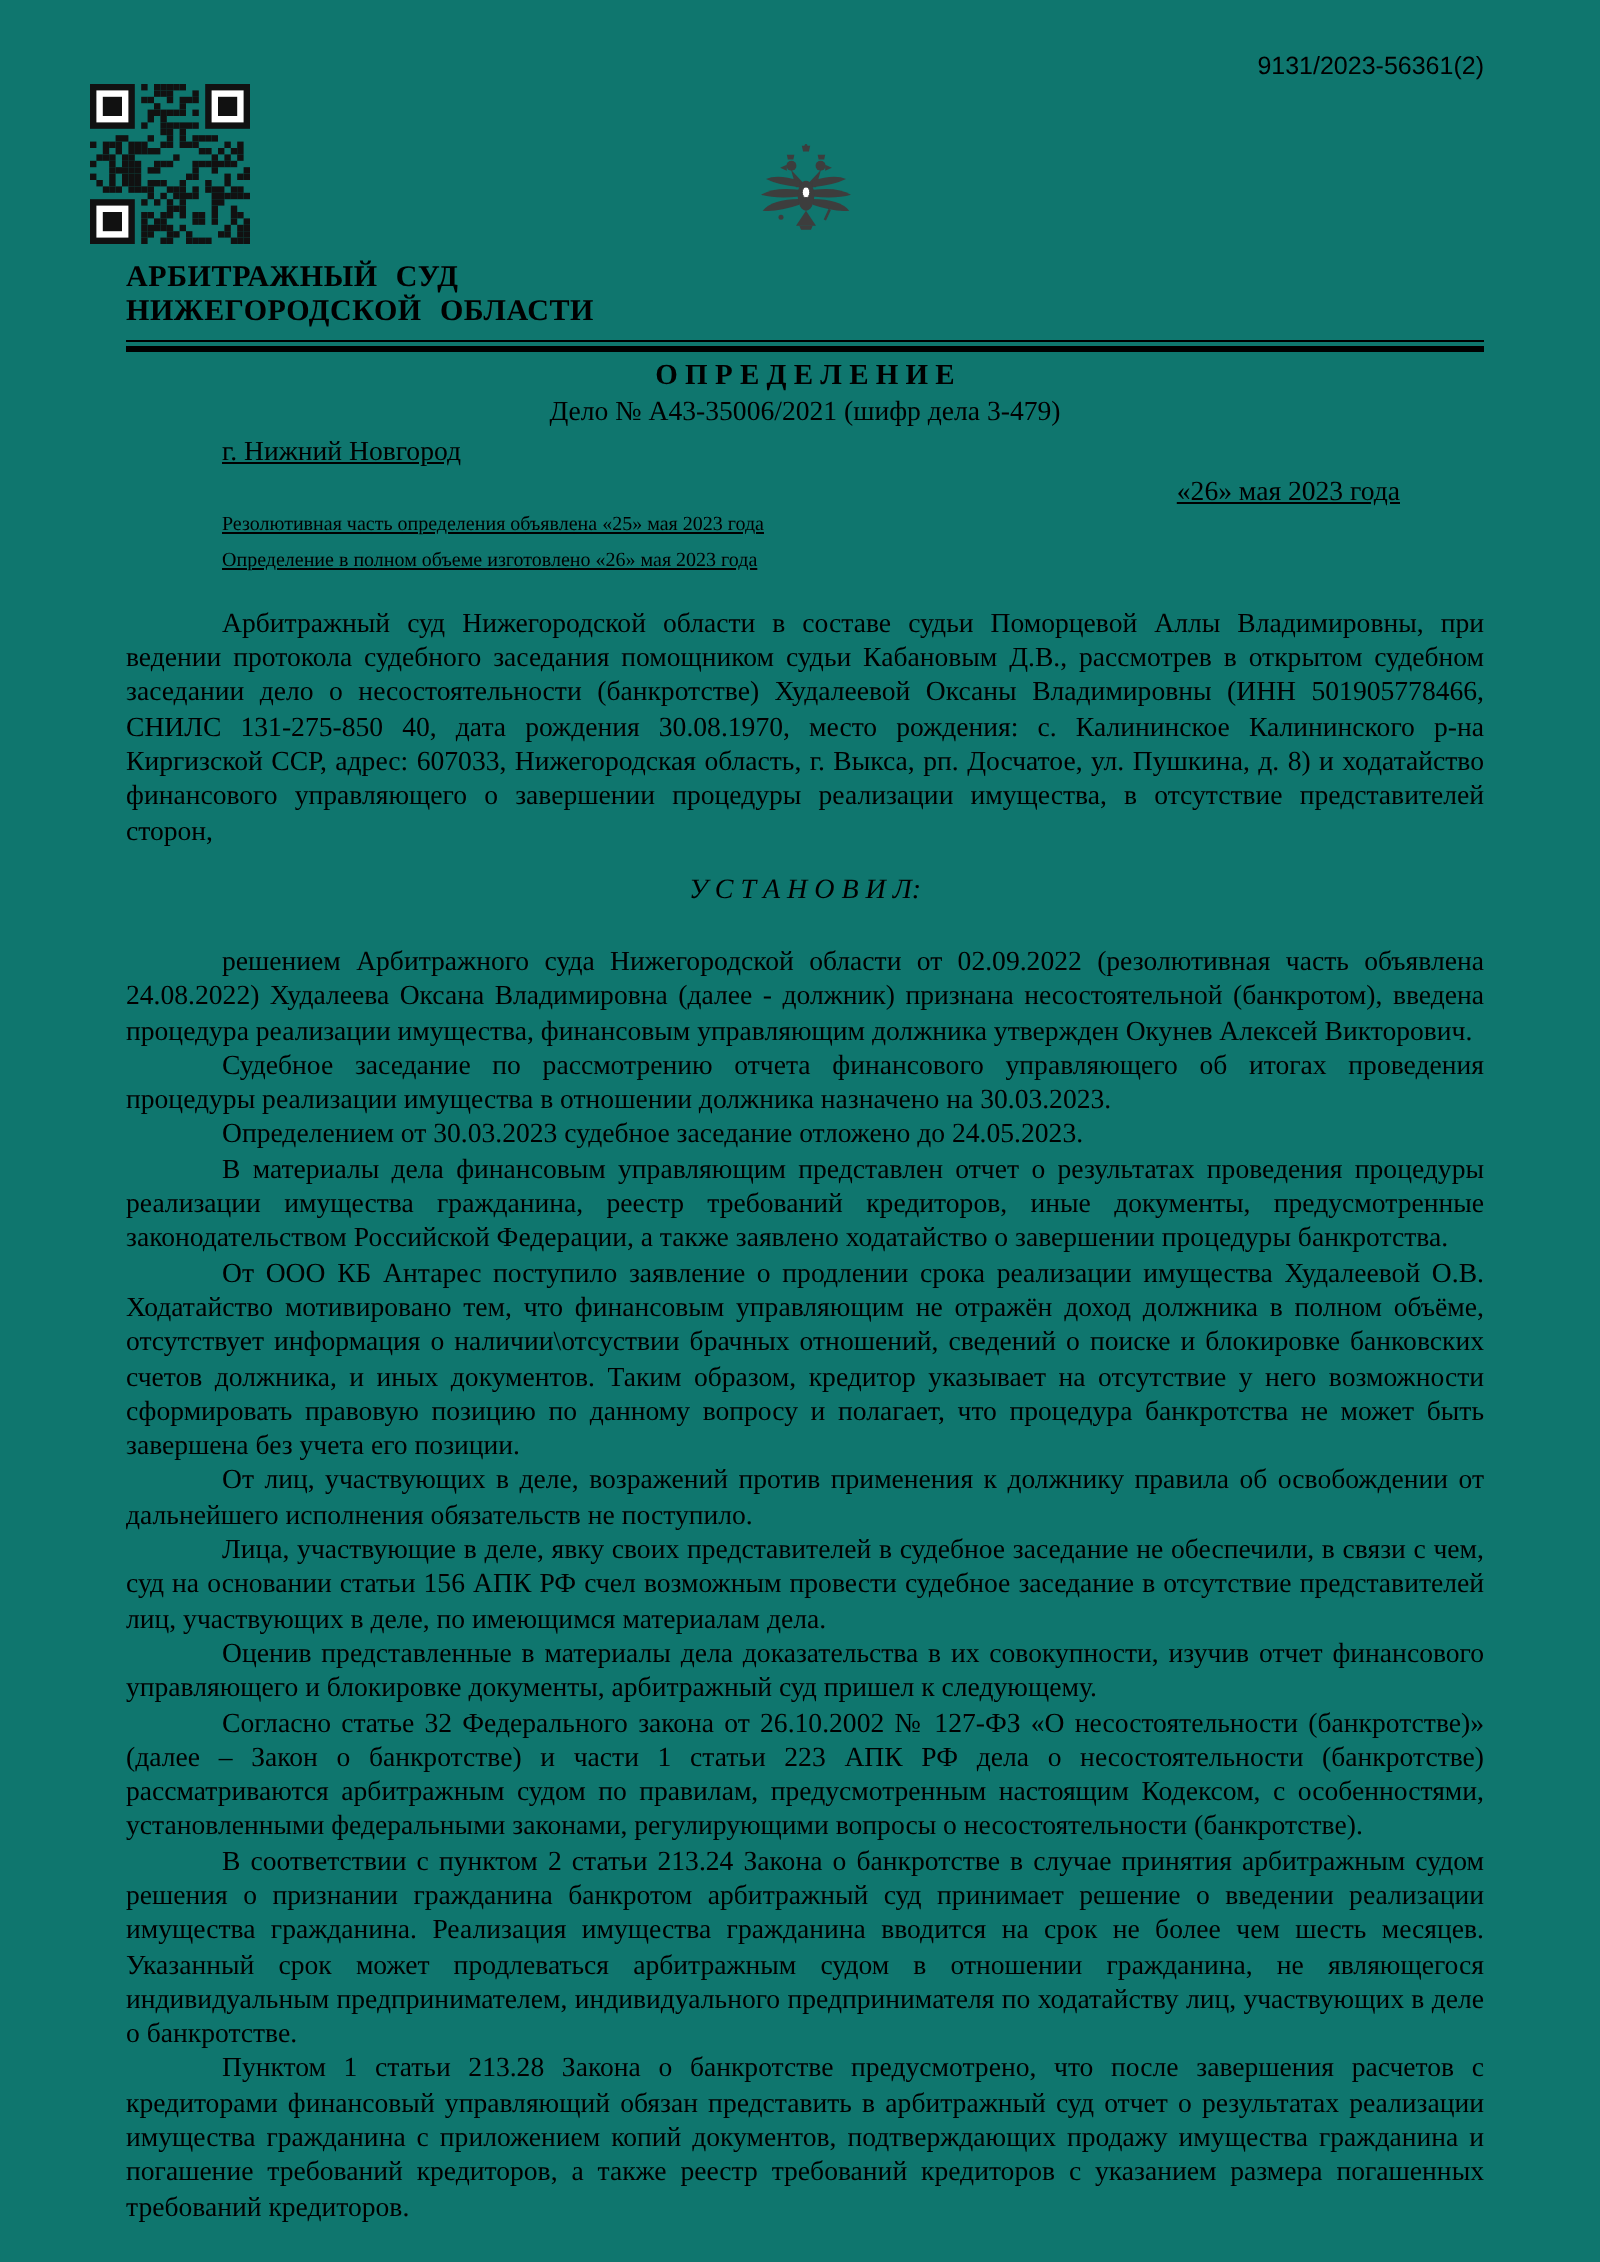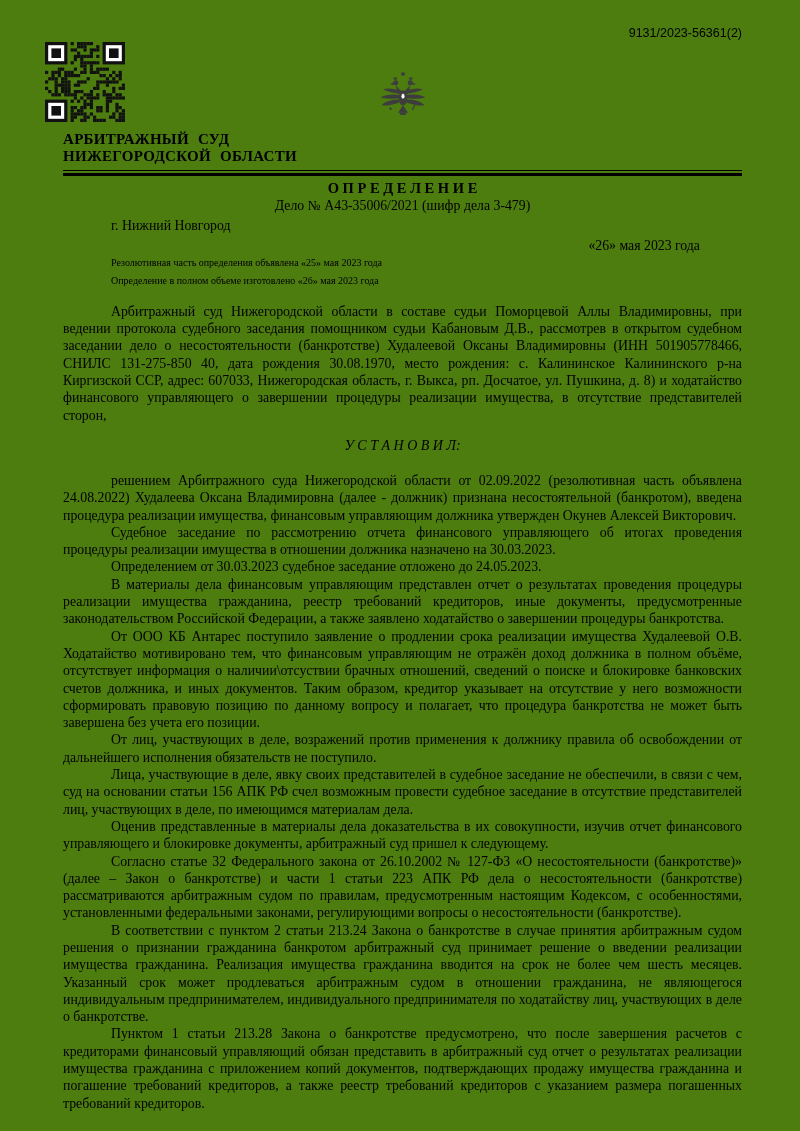--- a/index.html
+++ b/index.html
@@ -1,21 +1,21 @@
 <!DOCTYPE html>
 <html lang="ru"><head>
 <meta charset="utf-8">
 <title>Определение</title>
 <style>
   html,body { margin:0; padding:0; background:#e8e8e8; }
   .page {
     position:relative;
     width:800px; height:1131px;
     margin:0 auto;
-    background:#4d7c0f;
+    background:#0f766e;
     box-sizing:border-box;
     padding:26px 58px 0 63px;
     font-family:"Liberation Serif", serif;
     color:#000;
     overflow:hidden;
   }
   .doc-number {
     text-align:right;
     font-family:"Liberation Sans", sans-serif;
     font-size:12.5px;
@@ -60,21 +60,21 @@
     line-height:17.3px;
     padding-left:48px;
     margin-top:3px;
   }
   .date-row .right-date { padding-right:42px;margin-top:20px; }
   .meta-line {
     font-size:10px;
     line-height:17.3px;
     padding-left:48px;
   }
-  .meta-block { margin-bottom:14px; }
+  .meta-block { margin-bottom:14px;text-decoration:underline; }
   .para {
     font-size:13.8px;
     line-height:17.3px;
     text-align:justify;
     text-indent:48px;
     margin:0;
   }
   .ustanovil {
     text-align:center;
     font-size:14px;

